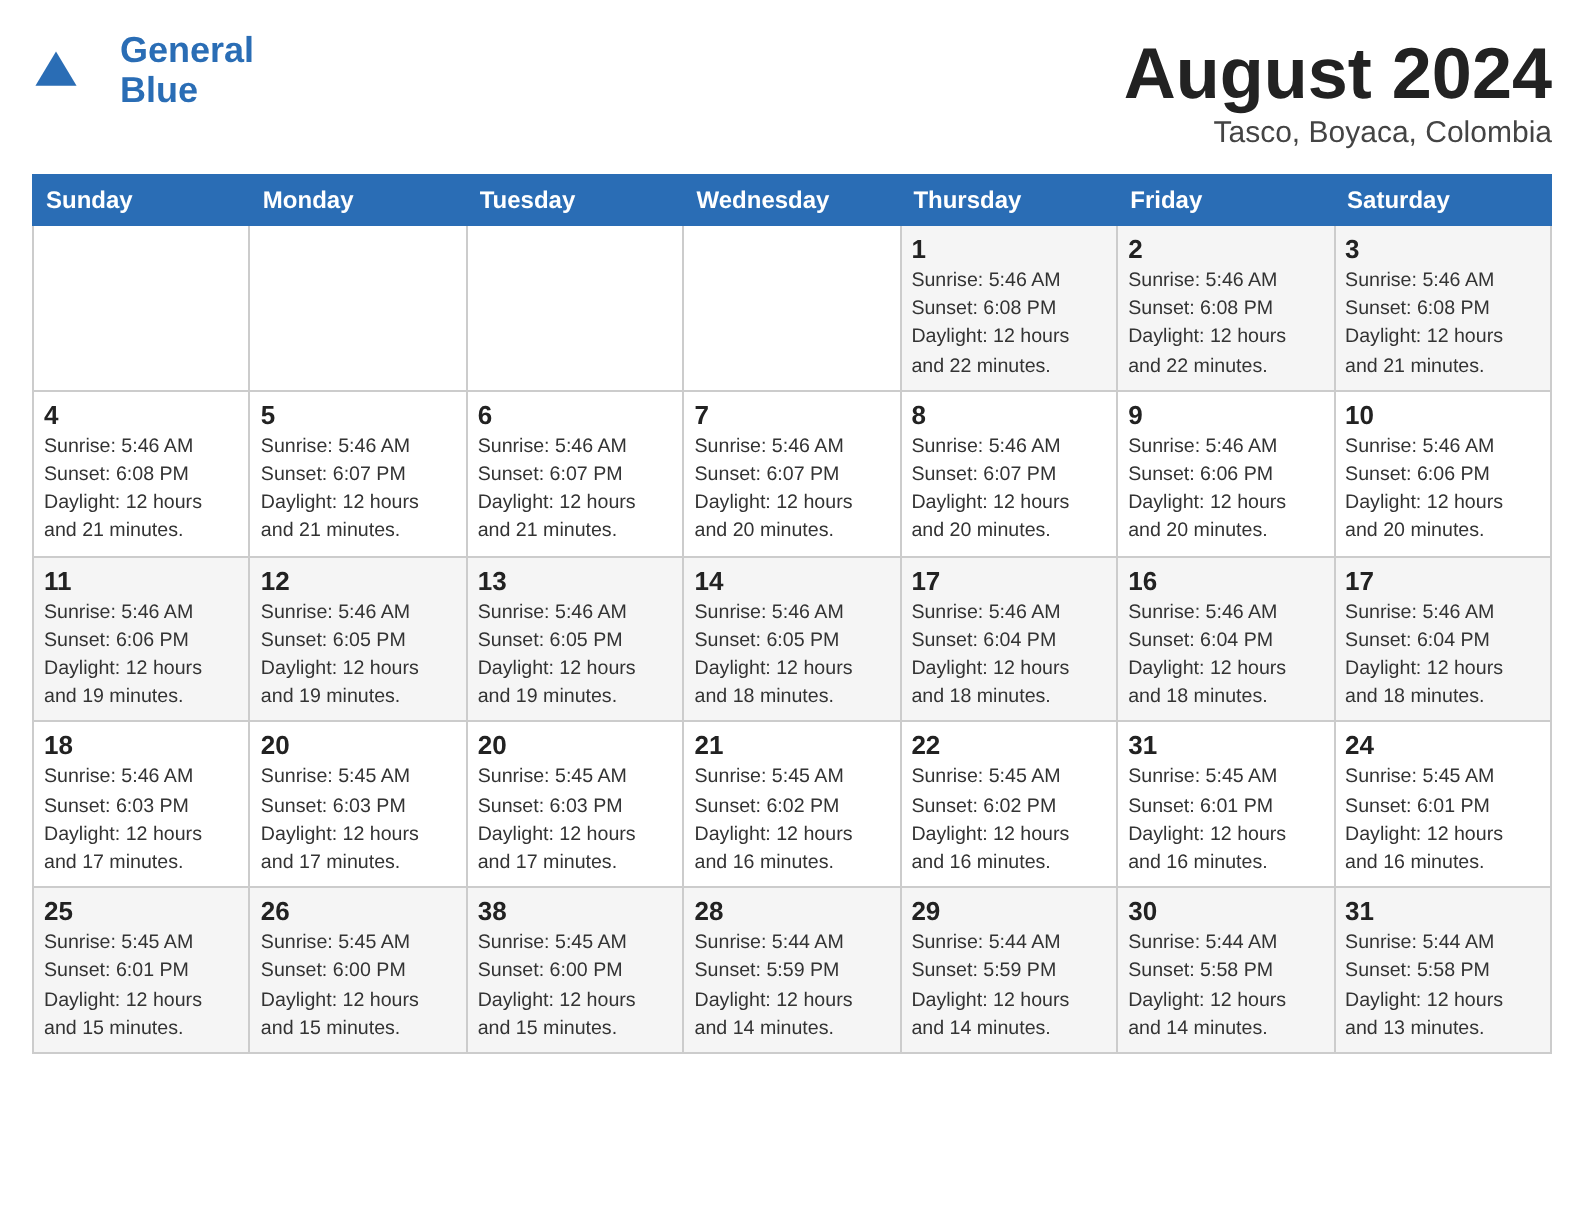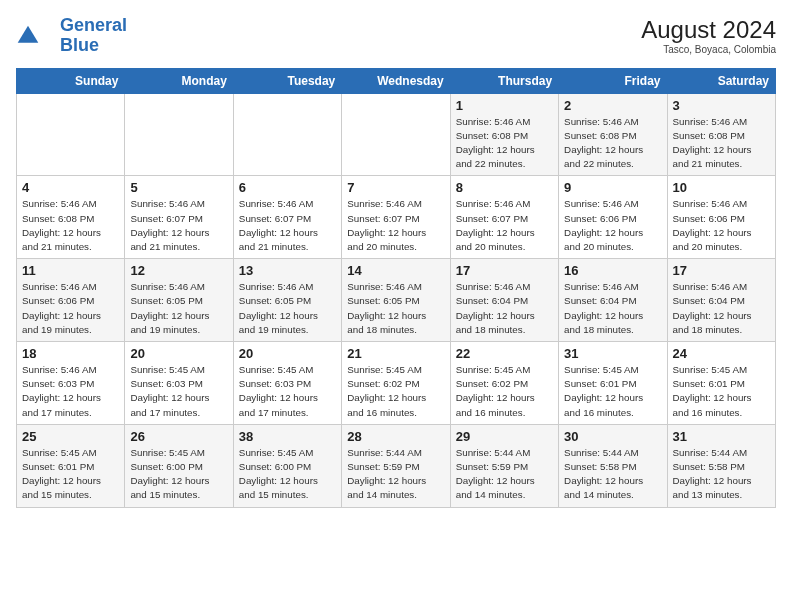--- a/index.html
+++ b/index.html
@@ -29,37 +29,37 @@
     }
     .logo-text span { color: #2a6db5; }
     .logo-icon {
       width: 24px;
       height: 24px;
     }
     .title-block {
       text-align: right;
     }
     .month-title {
-      font-size: 24px;
-      font-weight: normal;
+      font-size: 36px;
+      font-weight: bold;
       color: #222;
     }
     .location-title {
-      font-size: 10px;
+      font-size: 15px;
       color: #444;
     }
     table {
       width: 100%;
       border-collapse: collapse;
       font-size: 10.5px;
     }
     thead tr th {
       background: #2a6db5;
       color: #fff;
-      text-align: right;
+      text-align: left;
       padding: 5px 6px;
       font-size: 12px;
       font-weight: bold;
       border: 1px solid #2a6db5;
     }
     tbody tr td {
       border: 1px solid #ccc;
       vertical-align: top;
       padding: 4px 5px;
       width: calc(100% / 7);

